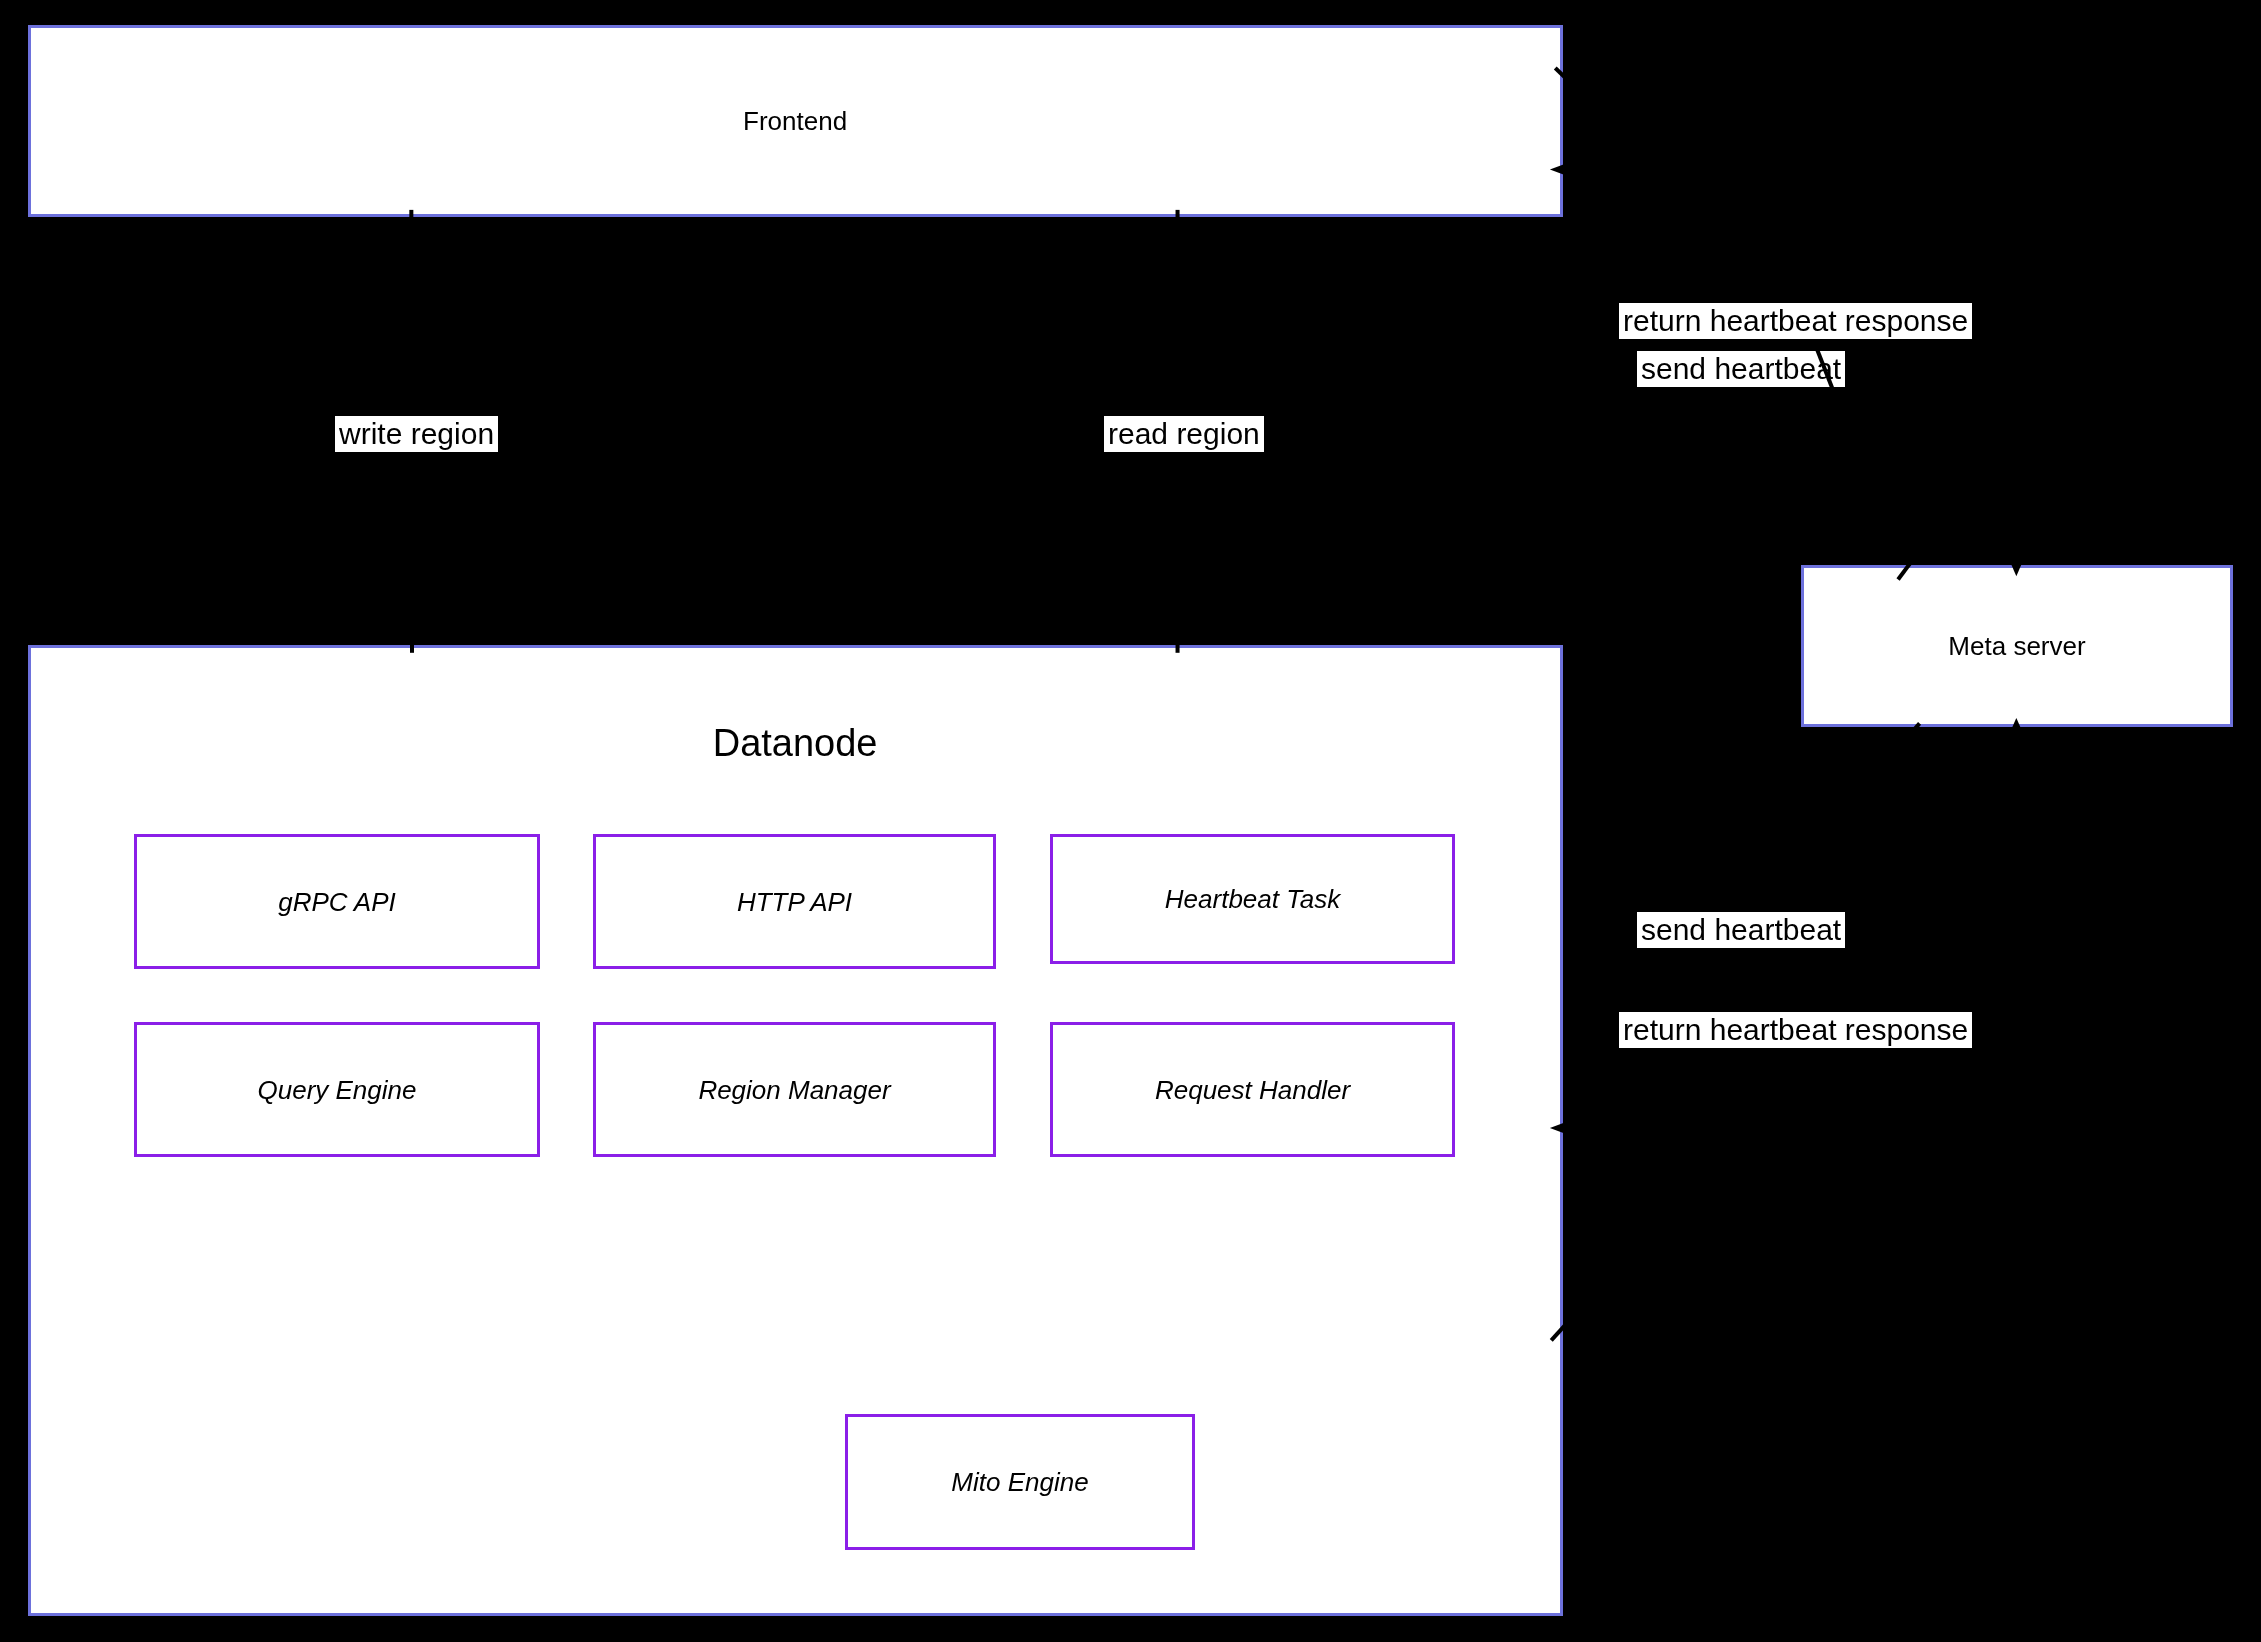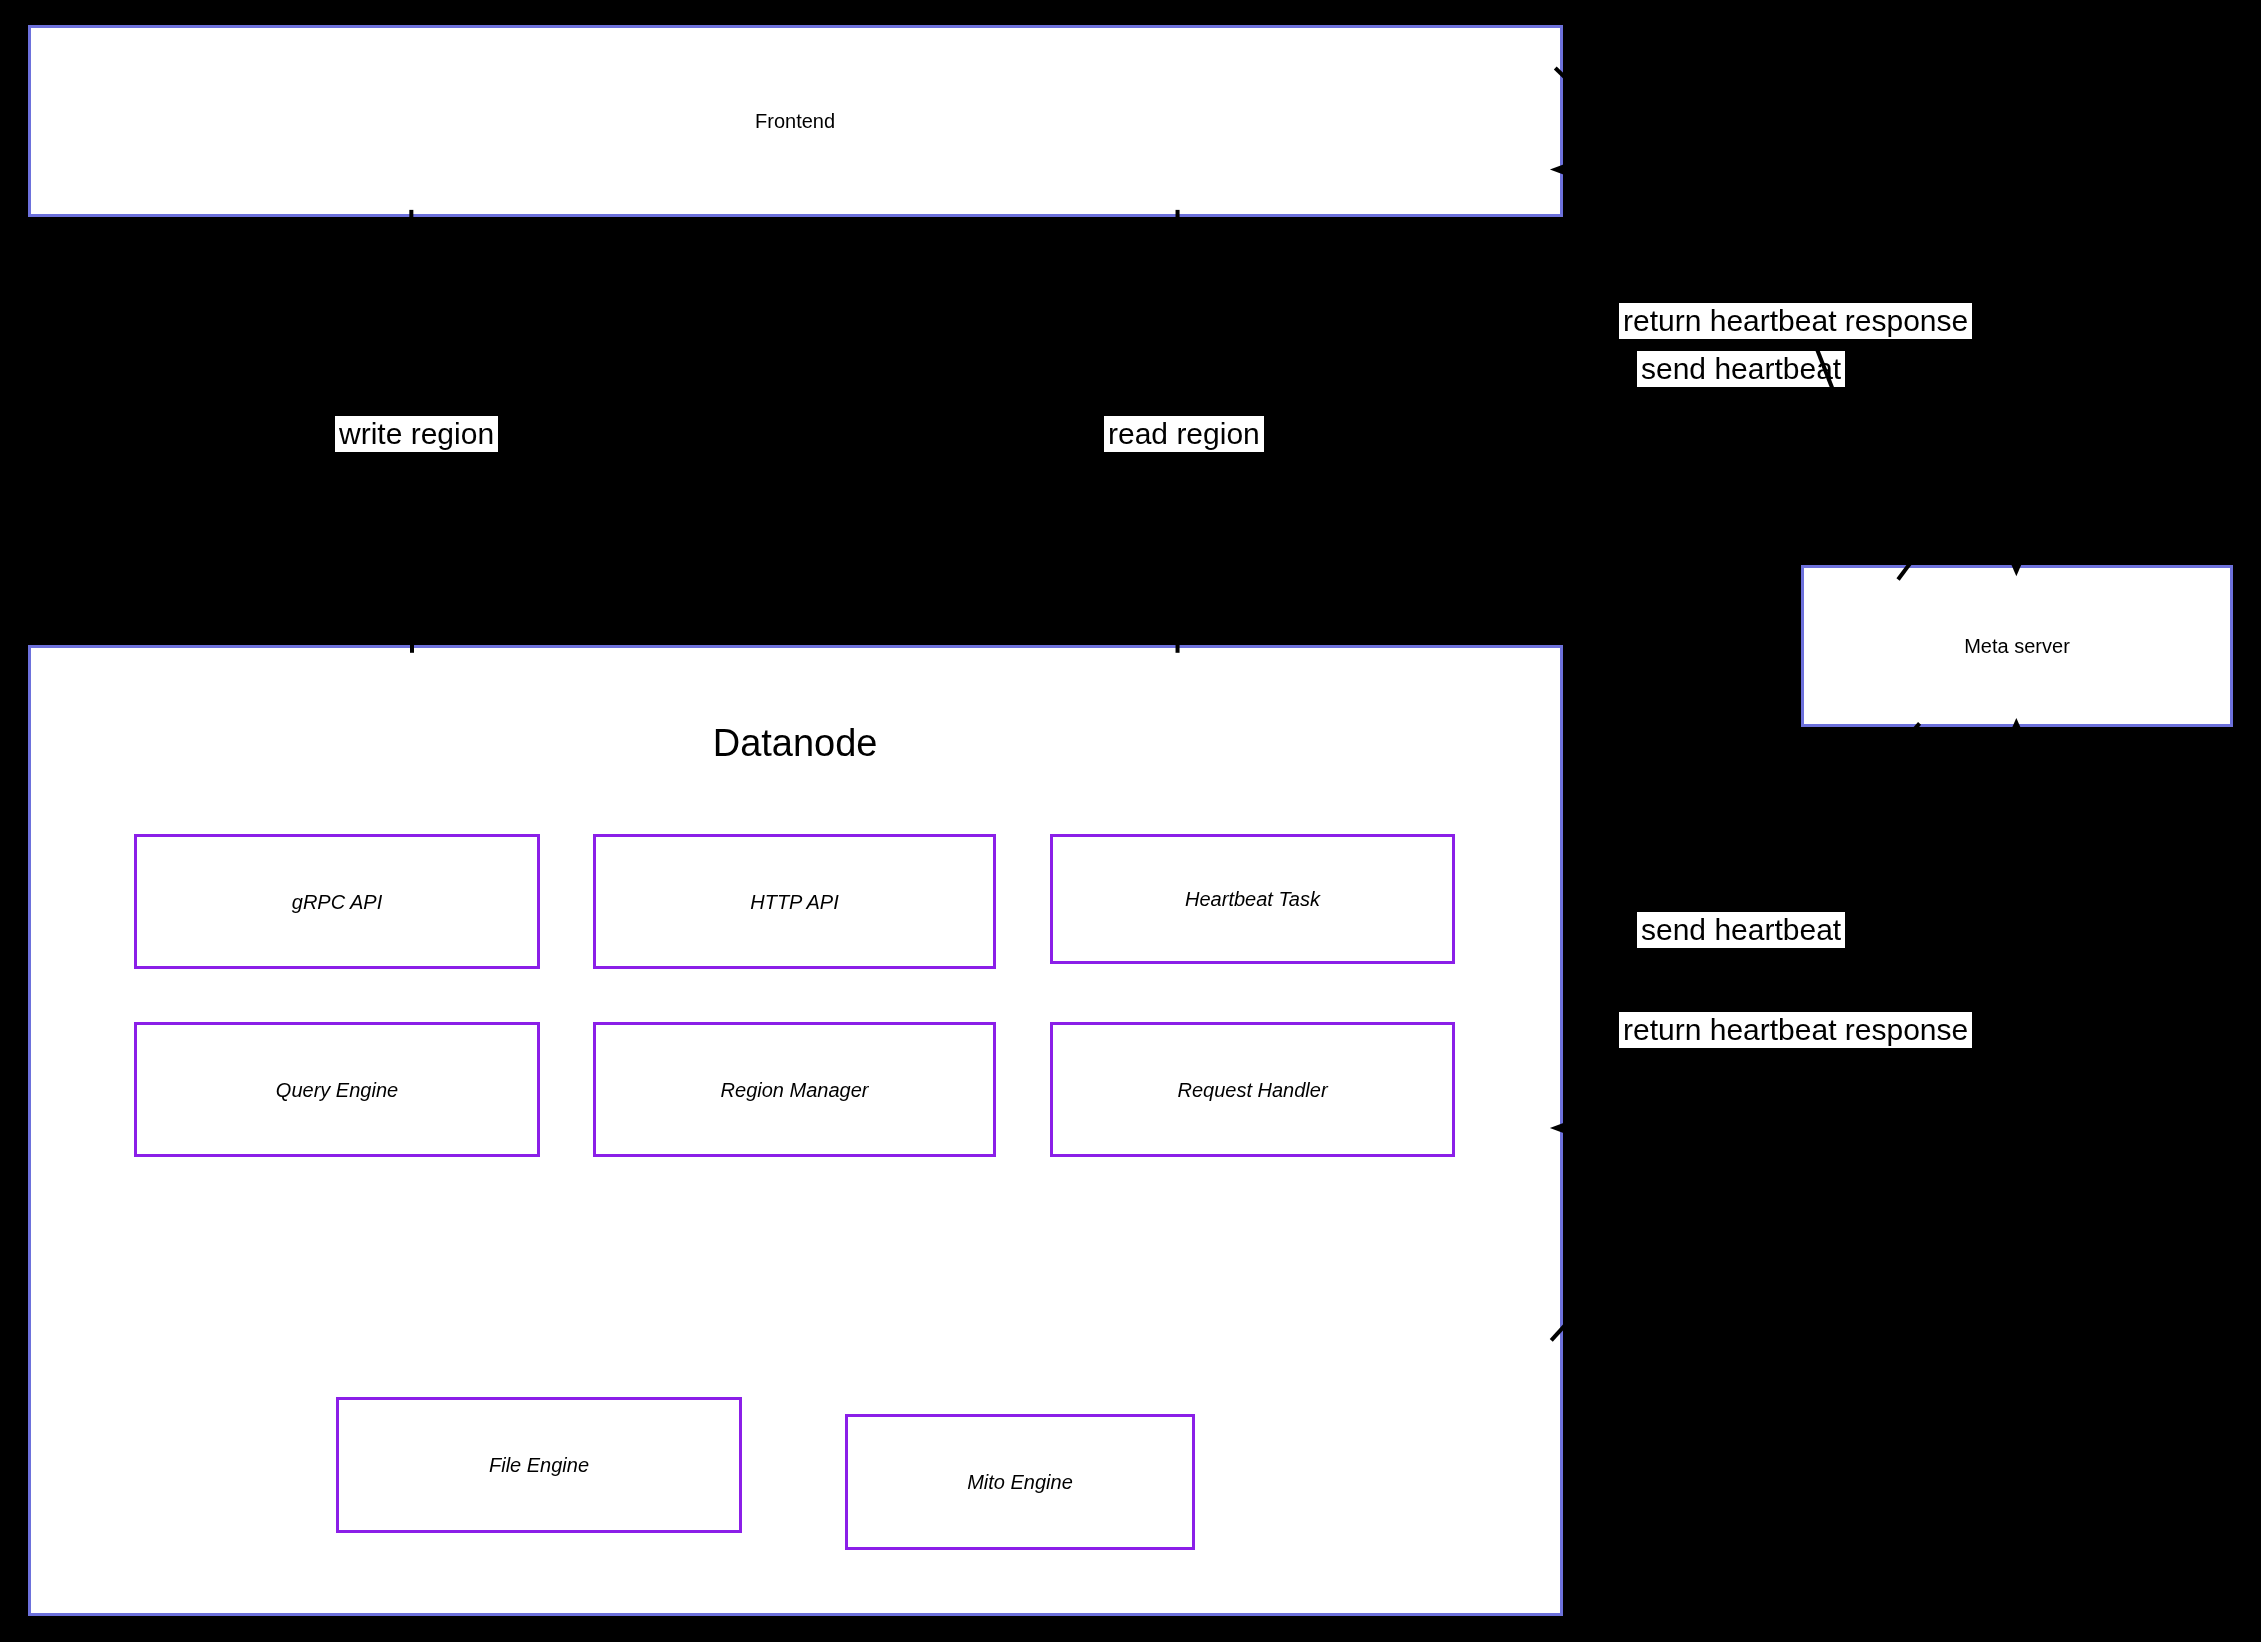--- a/index.html
+++ b/index.html
@@ -10,21 +10,21 @@
     --text:#000000;
   }
   html,body{margin:0;padding:0;background:var(--bg);}
   body{width:2261px;height:1643px;position:relative;overflow:hidden;
        font-family:"Liberation Sans","DejaVu Sans",sans-serif;color:var(--text);}
   .canvas{position:absolute;inset:0;}
   .node{position:absolute;background:var(--node-fill);box-sizing:border-box;
         display:flex;align-items:center;justify-content:center;}
   .outer{border:3.4px solid var(--outer-border);}
   .inner{border:3.4px solid var(--inner-border);font-style:italic;}
-  .node-label{font-size:20px;line-height:36px;white-space:nowrap;}
+  .node-label{font-size:26px;line-height:36px;white-space:nowrap;}
   .dn-title{position:absolute;left:0;top:77px;width:100%;text-align:center;
             font-size:38px;line-height:36px;}
   .edge-label{position:absolute;background:#ffffff;color:var(--text);
               font-size:30px;line-height:36px;padding:0 4px;white-space:nowrap;}
   .marks{position:absolute;left:0;top:0;pointer-events:none;}
   .marks path{stroke:#000000;stroke-width:6;fill:none;}
   .marks polygon{fill:#000000;stroke:none;}
 </style>
 </head>
 <body>
@@ -57,23 +57,20 @@
     <span class="node-label">Query Engine</span>
   </div>
   <div class="node inner" style="left:1050px;top:1022px;width:405px;height:135px">
     <span class="node-label">Request Handler</span>
   </div>
   <div class="node inner" style="left:593px;top:1022px;width:403px;height:135px">
     <span class="node-label">Region Manager</span>
   </div>
 
 
-  <div class="node inner" style="left:336px;top:1397px;width:406px;height:136px">
-    <span class="node-label">File Engine</span>
-  </div>
   <div class="node inner" style="left:845px;top:1414px;width:350px;height:136px">
     <span class="node-label">Mito Engine</span>
   </div>
 
   <span class="edge-label" style="left:335px;top:416px">write region</span>
   <span class="edge-label" style="left:1104px;top:416px">read region</span>
   <span class="edge-label" style="left:1619px;top:303px">return heartbeat response</span>
   <span class="edge-label" style="left:1637px;top:351px">send heartbeat</span>
   <span class="edge-label" style="left:1637px;top:912px">send heartbeat</span>
   <span class="edge-label" style="left:1619px;top:1012px">return heartbeat response</span>

